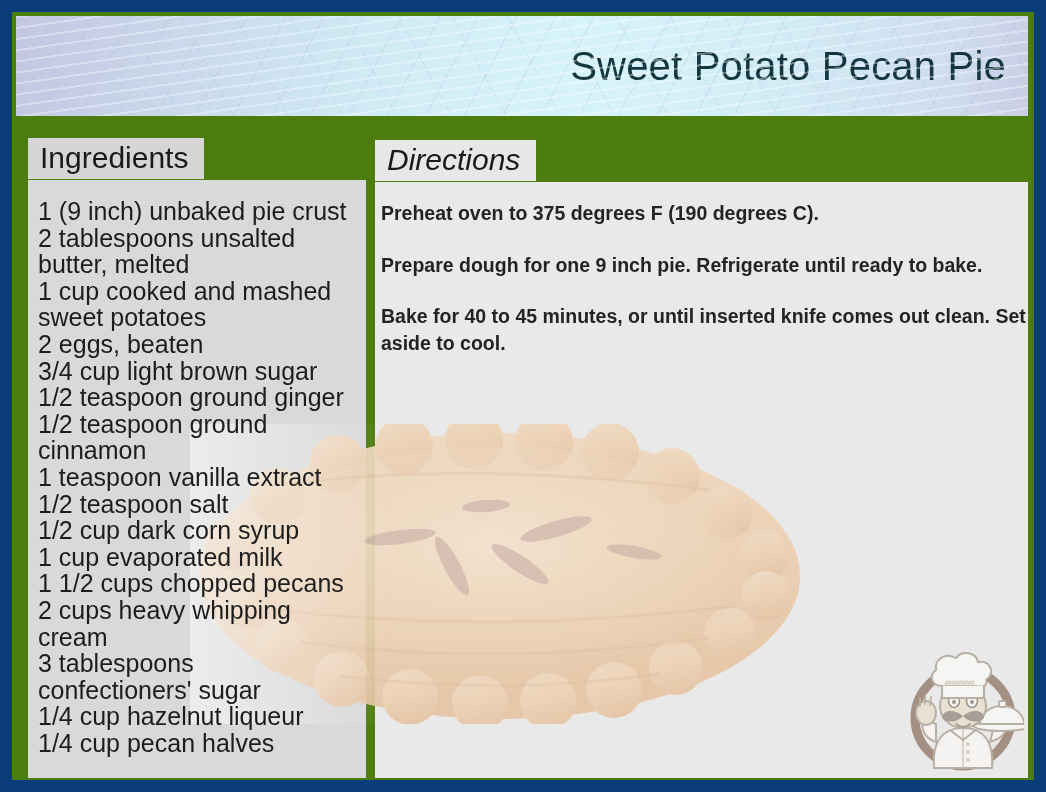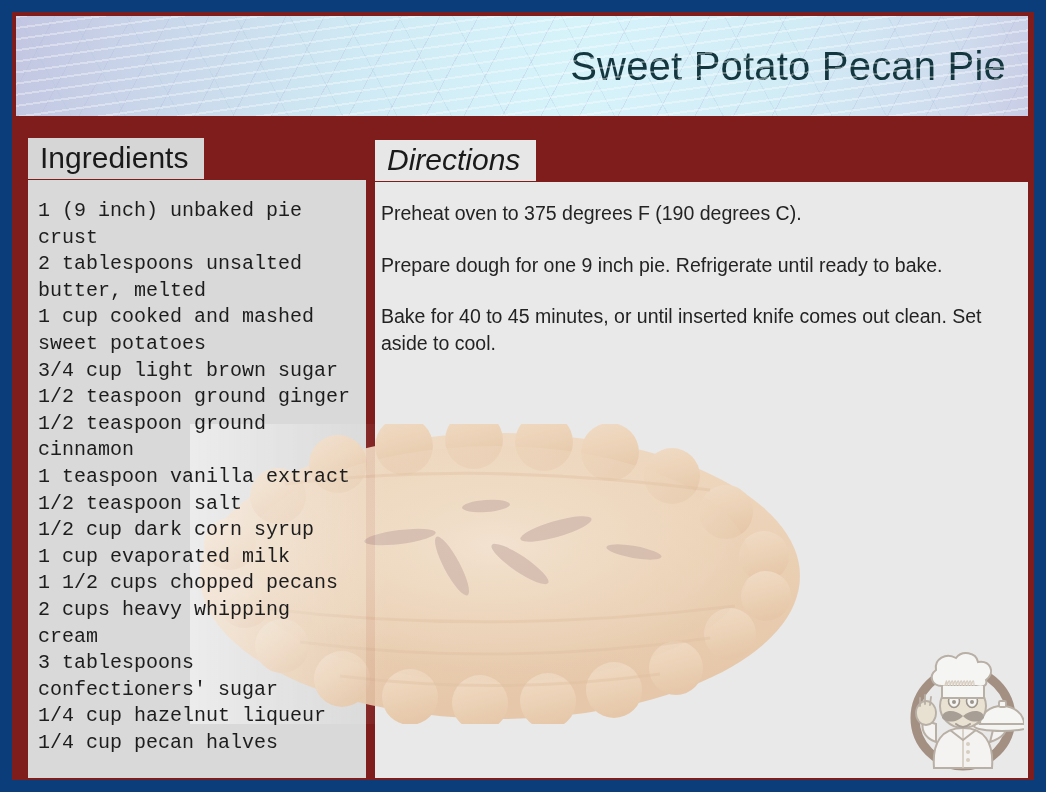--- a/index.html
+++ b/index.html
@@ -9,21 +9,21 @@
   }
   body {
     font-family: "Liberation Sans", sans-serif;
   }
 
   #card {
     position: relative;
     width: 1046px;
     height: 792px;
     box-sizing: border-box;
-    background: #7f1d1d;
+    background: #4d7c0f;
     border: 12px solid #0b3d7b;
     overflow: hidden;
   }
 
   
   #banner {
     position: absolute;
     left: 4px;
     top: 4px;
     width: 1012px;
@@ -105,44 +105,44 @@
     width: 338px;
     background: #d9d9d9;
     padding: 18px 12px 10px 10px;
   }
   #panel-directions {
     left: 363px;
     top: 170px;
     width: 653px;
     background: #e9e9e9;
     padding: 18px 0 10px 6px;
+    font-weight: bold;
   }
 
   
   #pie-watermark {
     position: absolute;
     left: 178px;
     top: 412px;
     width: 620px;
     height: 300px;
     pointer-events: none;
     opacity: 0.92;
   }
 
   
   #ingredient-list {
     position: relative;
     z-index: 3;
     margin: 0;
     padding: 0;
     list-style: none;
-    font-size: 20px;
+    font-size: 25px;
     line-height: 26.6px;
     color: #1d1d1d;
-    font-family: Liberation Mono, monospace;
   }
   #ingredient-list li { margin: 0; padding: 0; }
 
   #direction-list {
     position: relative;
     z-index: 3;
     margin: 0;
     padding: 0;
     list-style: none;
     font-size: 19.5px;
@@ -178,20 +178,21 @@
 
   <div class="tab-head" id="tab-ingredients">Ingredients</div>
 
   <div class="tab-head" id="tab-directions">Directions</div>
 
   <div class="panel" id="panel-ingredients">
     <ul id="ingredient-list">
         <li>1 (9 inch) unbaked pie crust</li>
         <li>2 tablespoons unsalted butter, melted</li>
         <li>1 cup cooked and mashed sweet potatoes</li>
+        <li>2 eggs, beaten</li>
         <li>3/4 cup light brown sugar</li>
         <li>1/2 teaspoon ground ginger</li>
         <li>1/2 teaspoon ground cinnamon</li>
         <li>1 teaspoon vanilla extract</li>
         <li>1/2 teaspoon salt</li>
         <li>1/2 cup dark corn syrup</li>
         <li>1 cup evaporated milk</li>
         <li>1 1/2 cups chopped pecans</li>
         <li>2 cups heavy whipping cream</li>
         <li>3 tablespoons confectioners' sugar</li>

